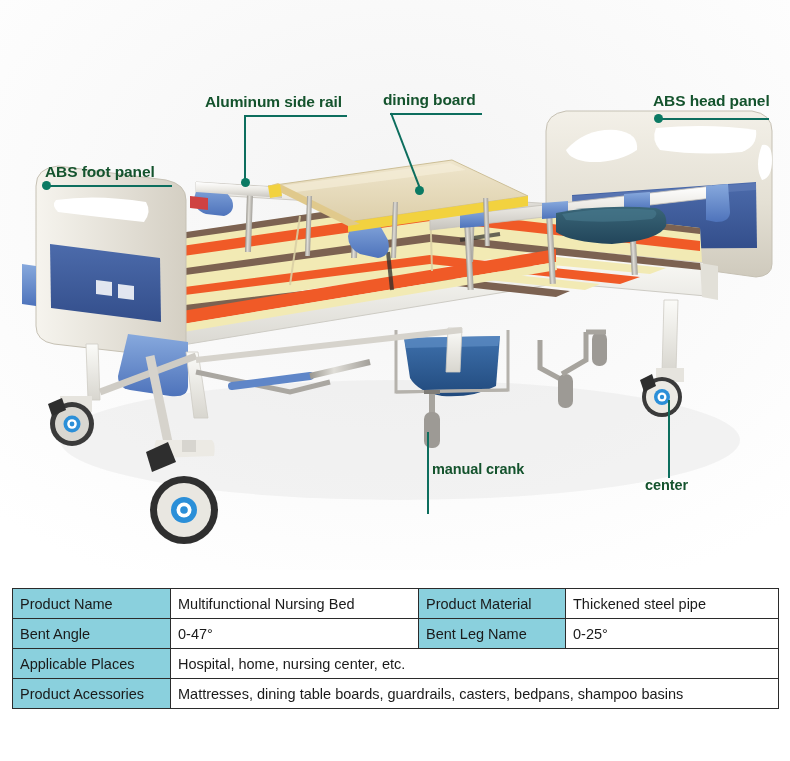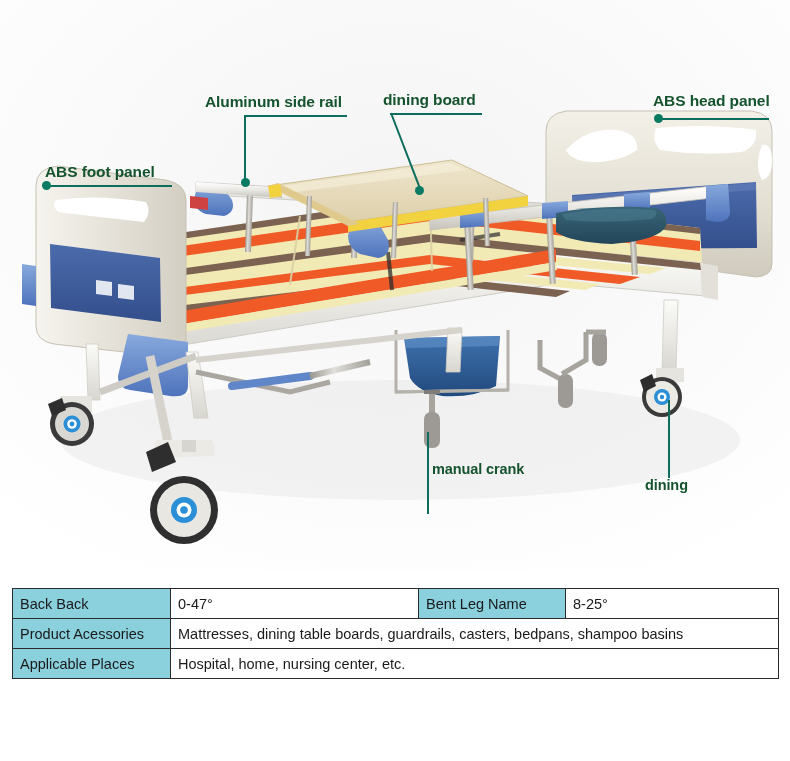--- a/index.html
+++ b/index.html
@@ -346,43 +346,49 @@
   <div class="callout-line" style="left:390px; top:113px; height:80px; transform:rotate(-21deg);"></div>
   <div class="callout-dot" style="left:415px; top:186px;"></div>
 
   <div class="callout" style="left:653px; top:92px;text-align:center;">ABS head panel</div>
   <div class="callout-rule" style="left:658px; top:118px; width:111px;"></div>
   <div class="callout-dot" style="left:654px; top:114px;"></div>
 
   <div class="callout small" style="left:432px; top:462px;">manual crank</div>
   <div class="callout-line" style="left:427px; top:432px; height:82px;"></div>
 
-  <div class="callout small" style="left:645px; top:478px;">dining</div>
+  <div class="callout small" style="left:645px; top:478px;">center</div>
   <div class="callout-line" style="left:668px; top:400px; height:78px;"></div>
 
 </div>
 
 <div id="spec-table-wrap">
   <table id="spec-table">
     <colgroup>
       <col style="width:158px">
       <col style="width:248px">
       <col style="width:147px">
       <col style="width:213px">
     </colgroup>
     <tbody>
       <tr>
-        <td class="key-cell">Back Back</td>
+        <td class="key-cell">Product Name</td>
+        <td class="val-cell">Multifunctional Nursing Bed</td>
+        <td class="key-cell">Product Material</td>
+        <td class="val-cell">Thickened steel pipe</td>
+      </tr>
+      <tr>
+        <td class="key-cell">Bent Angle</td>
         <td class="val-cell">0-47°</td>
         <td class="key-cell">Bent Leg Name</td>
-        <td class="val-cell">8-25°</td>
+        <td class="val-cell">0-25°</td>
+      </tr>
+      <tr>
+        <td class="key-cell">Applicable Places</td>
+        <td class="val-cell" colspan="3">Hospital, home, nursing center, etc.</td>
       </tr>
       <tr>
         <td class="key-cell">Product Acessories</td>
         <td class="val-cell" colspan="3">Mattresses, dining table boards, guardrails, casters, bedpans, shampoo basins</td>
       </tr>
-      <tr>
-        <td class="key-cell">Applicable Places</td>
-        <td class="val-cell" colspan="3">Hospital, home, nursing center, etc.</td>
-      </tr>
     </tbody>
   </table>
 </div>
 
 </body></html>

